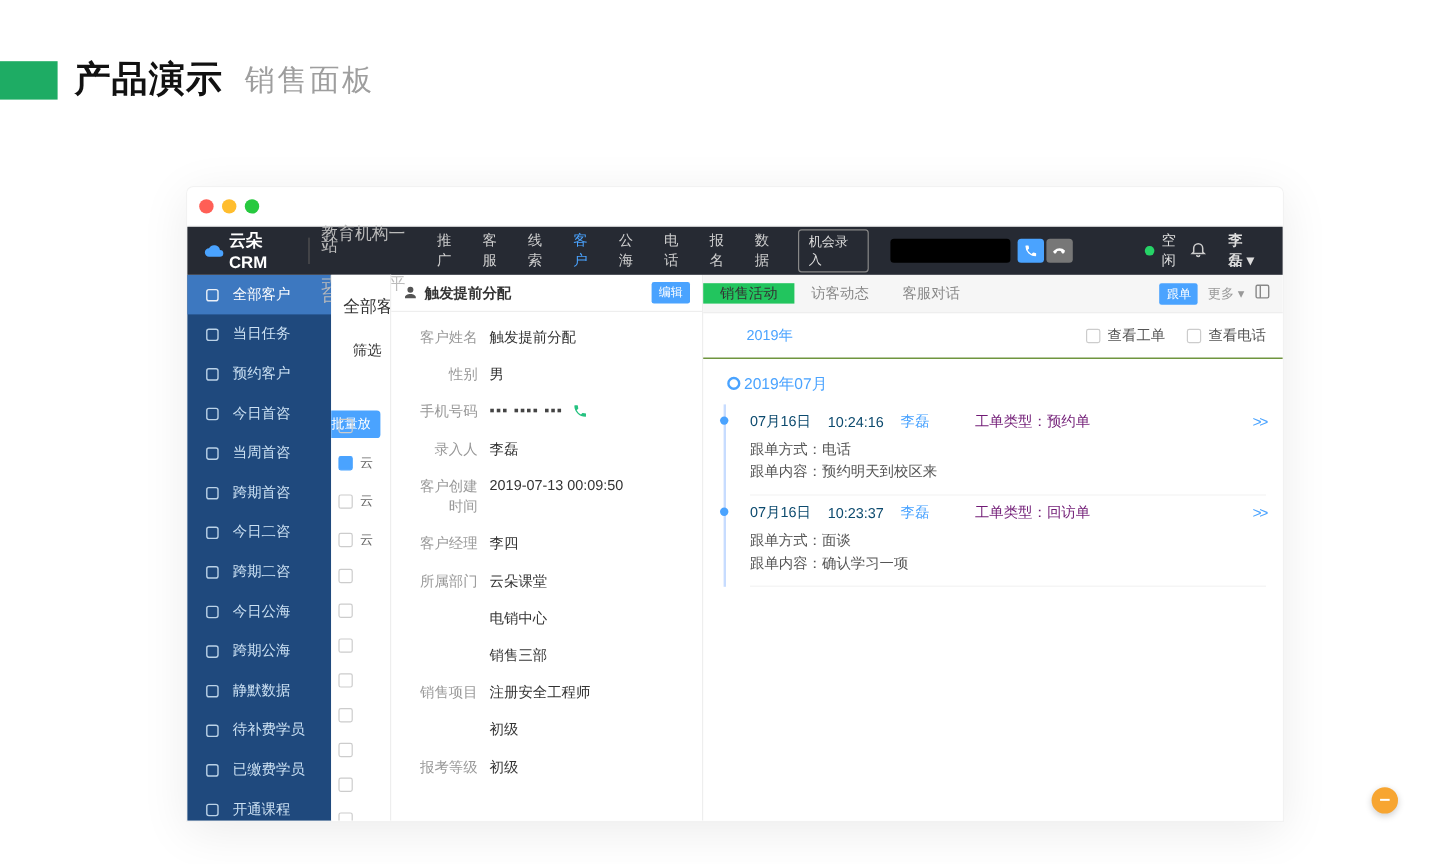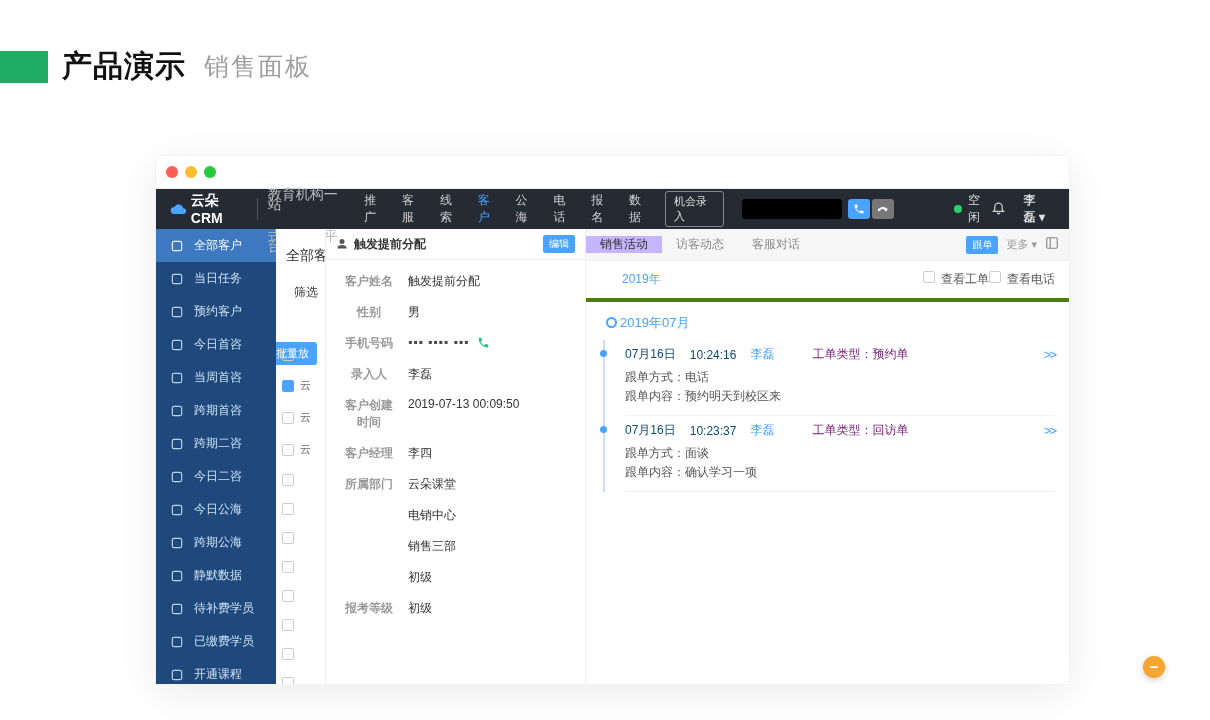--- a/index.html
+++ b/index.html
@@ -131,49 +131,49 @@
       font-size:12px; color:#333;
     }
     .detail-head {
       display:flex; align-items:center; justify-content:space-between;
       padding:6px 10px; border-bottom:1px solid #eee;
     }
     .detail-title { display:flex; align-items:center; gap:6px; font-weight:600; font-size:12px; }
     .edit-tag { background:#4aa3ff; color:#fff; font-size:10px; padding:2px 6px; border-radius:2px; cursor:pointer; }
     .detail-body { flex:1; overflow:auto; padding:6px 14px 10px 14px; }
     .dl-row { display:flex; padding:7px 0; }
-    .dl-label { width:68px; text-align:center; color:#999; flex-shrink:0; padding-right:10px;font-weight:bold; }
+    .dl-label { width:68px; text-align:right; color:#999; flex-shrink:0; padding-right:10px; }
     .dl-value { color:#333; }
     .phone-row { display:flex; align-items:center; gap:8px; }
     .phone-mask { letter-spacing:1px; color:#444; }
 
     
     .activity {
       flex:1; display:flex; flex-direction:column;
       min-width:0;
     }
     .tabs {
       display:flex; align-items:center;
       background:#f6f6f6; border-bottom:1px solid #eee;
       height:32px; font-size:12px; color:#888;
     }
     .tab { padding:0 14px; height:100%; display:flex; align-items:center; cursor:pointer; }
-    .tab.active { background:#c4b5fd; color:#333; }
+    .tab.active { background:#22c55e; color:#333; }
     .tabs-right { margin-left:auto; display:flex; align-items:center; gap:8px; padding-right:10px; }
     .pill { background:#4aa3ff; color:#fff; font-size:10px; padding:2px 6px; border-radius:2px; }
     .more-link { color:#999; font-size:11px; }
     .panel-icon { color:#888; }
 
     .filters {
-      display:flex; justify-content:flex-end;
+      display:flex; gap:18px; justify-content:flex-end;
       padding:10px 14px; font-size:12px; color:#555;
-      border-bottom:4px solid #4d7c0f;
+      border-bottom:1px solid #4d7c0f;
     }
     .year-label { margin-right:auto; color:#4aa3ff; padding-left:22px; }
-    .chk { display:flex; align-items:flex-start; gap:6px; cursor:pointer;font-family:Liberation Serif, serif; }
+    .chk { display:flex; align-items:center; gap:6px; cursor:pointer;font-family:Liberation Serif, serif; }
     .chk .chkbox { width:12px;height:12px; border:1px solid #ccc; border-radius:2px; }
 
     .timeline { padding: 6px 14px 10px 26px; flex:1; overflow:auto; font-size:12px; color:#333; }
     .tl-month { color:#4aa3ff; font-size:13px; margin: 6px 0 8px 8px; position:relative; }
     .tl-month::before {
       content:""; position:absolute; left:-14px; top:3px;
       width:7px;height:7px; border:2px solid #4aa3ff; border-radius:50%; background:#fff;
     }
     .tl-line { border-left:2px solid #c7dcff; margin-left:-9px; padding-left:20px; }
     .tl-item { position:relative; padding:6px 0 10px 0; border-bottom:1px solid #f3f3f3; }
@@ -301,27 +301,27 @@
         <div class="sidebar-item">
           <svg class="sidebar-icon" viewBox="0 0 24 24" fill="none" stroke="currentColor" stroke-width="2">
             <rect x="4" y="4" width="16" height="16" rx="3"></rect>
           </svg>
           <span>跨期首咨</span>
         </div>
         <div class="sidebar-item">
           <svg class="sidebar-icon" viewBox="0 0 24 24" fill="none" stroke="currentColor" stroke-width="2">
             <rect x="4" y="4" width="16" height="16" rx="3"></rect>
           </svg>
+          <span>今日二咨</span>
+        </div>
+        <div class="sidebar-item">
+          <svg class="sidebar-icon" viewBox="0 0 24 24" fill="none" stroke="currentColor" stroke-width="2">
+            <rect x="4" y="4" width="16" height="16" rx="3"></rect>
+          </svg>
           <span>跨期二咨</span>
-        </div>
-        <div class="sidebar-item">
-          <svg class="sidebar-icon" viewBox="0 0 24 24" fill="none" stroke="currentColor" stroke-width="2">
-            <rect x="4" y="4" width="16" height="16" rx="3"></rect>
-          </svg>
-          <span>今日二咨</span>
         </div>
         <div class="sidebar-item">
           <svg class="sidebar-icon" viewBox="0 0 24 24" fill="none" stroke="currentColor" stroke-width="2">
             <rect x="4" y="4" width="16" height="16" rx="3"></rect>
           </svg>
           <span>今日公海</span>
         </div>
         <div class="sidebar-item">
           <svg class="sidebar-icon" viewBox="0 0 24 24" fill="none" stroke="currentColor" stroke-width="2">
             <rect x="4" y="4" width="16" height="16" rx="3"></rect>
@@ -447,20 +447,24 @@
             <div class="dl-label">所属部门</div>
             <div class="dl-value">云朵课堂</div>
           </div>
           <div class="dl-row">
             <div class="dl-label"></div>
             <div class="dl-value">电销中心</div>
           </div>
           <div class="dl-row">
             <div class="dl-label"></div>
             <div class="dl-value">销售三部</div>
+          </div>
+          <div class="dl-row">
+            <div class="dl-label">销售项目</div>
+            <div class="dl-value">注册安全工程师</div>
           </div>
           <div class="dl-row">
             <div class="dl-label"></div>
             <div class="dl-value">初级</div>
           </div>
           <div class="dl-row">
             <div class="dl-label">报考等级</div>
             <div class="dl-value">初级</div>
           </div>
         </div>

